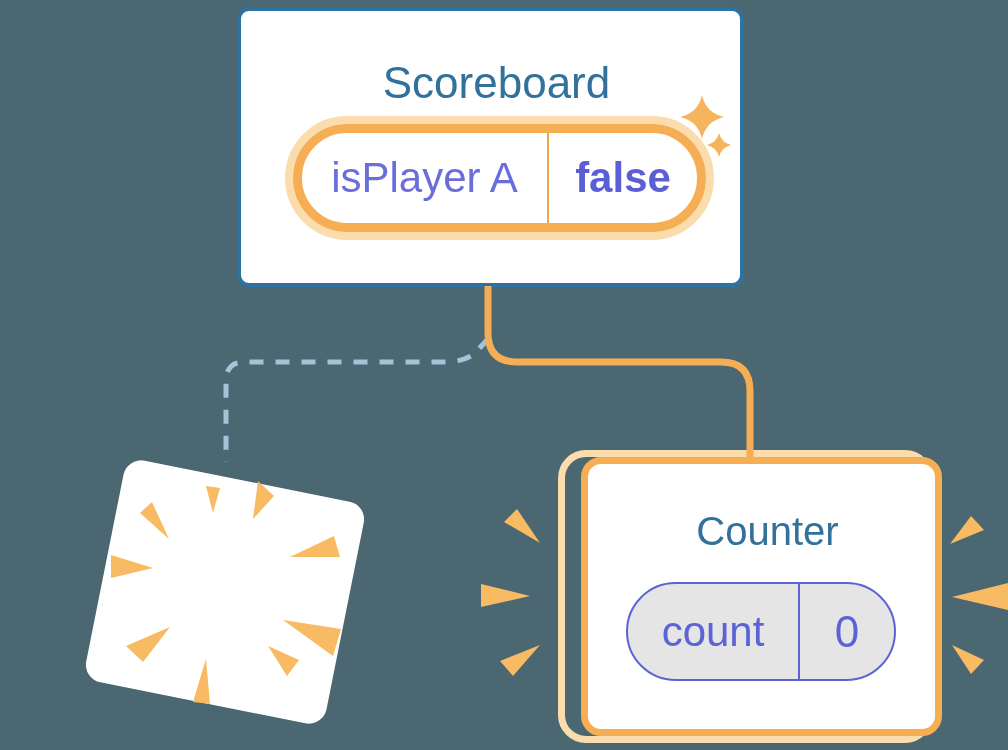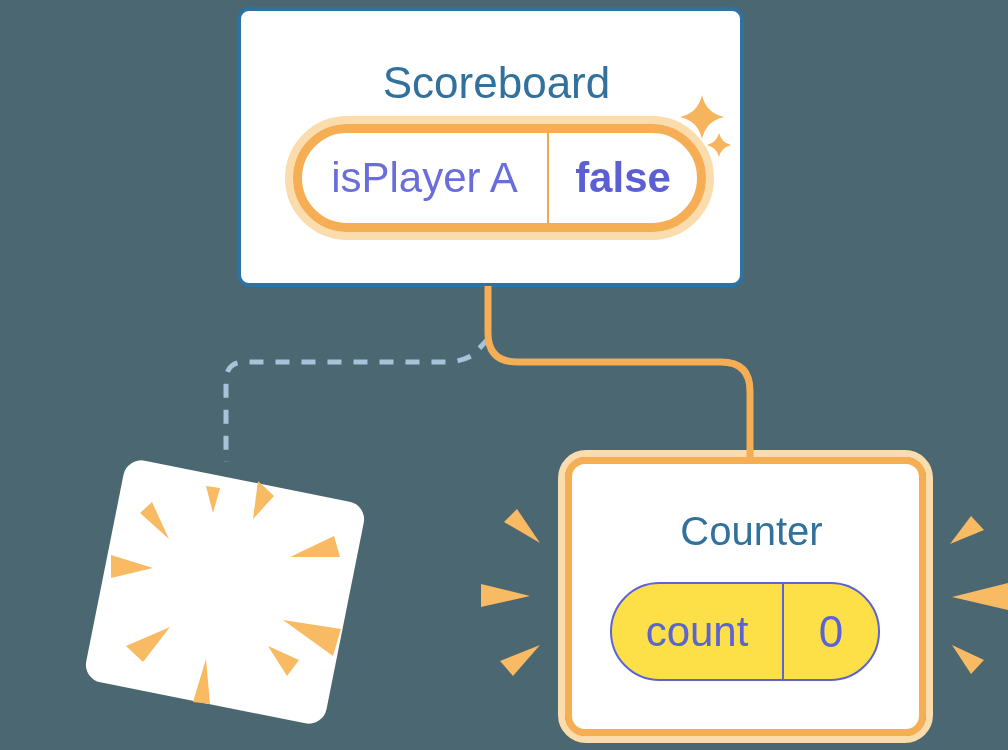--- a/index.html
+++ b/index.html
@@ -64,36 +64,37 @@
   .divider-orange { width: 2px; background: #F0A84E; }
 
   
   .counter-outer {
     position: absolute;
     left: 558px; top: 450px;
     width: 375px; height: 293px;
     border: 7px solid #FBDCAC;
     border-radius: 28px;
     z-index: 2;
+    padding-left: 16px;
   }
   .counter-inner {
     position: relative;
     width: 361px; height: 279px;
     border: 7px solid #F6AE55;
     border-radius: 20px;
     background: #ffffff;
   }
   .counter-inner .component-title { top: 47px; font-size: 40px; }
   .pill-plain {
     position: absolute;
     left: 38px; top: 118px;
     width: 270px; height: 99px;
     border: 2px solid #5C63D6;
     border-radius: 50px;
-    background: #fde047;
+    background: #e5e5e5;
     display: flex;
     align-items: stretch;
     overflow: hidden;
   }
   .pill-plain .cell-key { flex: 1 1 auto; font-size: 42px; color: #5C63D6; }
   .pill-plain .cell-val { width: 94px; font-size: 44px; color: #5C63D6; }
   .divider-purple { width: 2px; background: #5C63D6; }
 
   svg { display: block; }
 </style>

